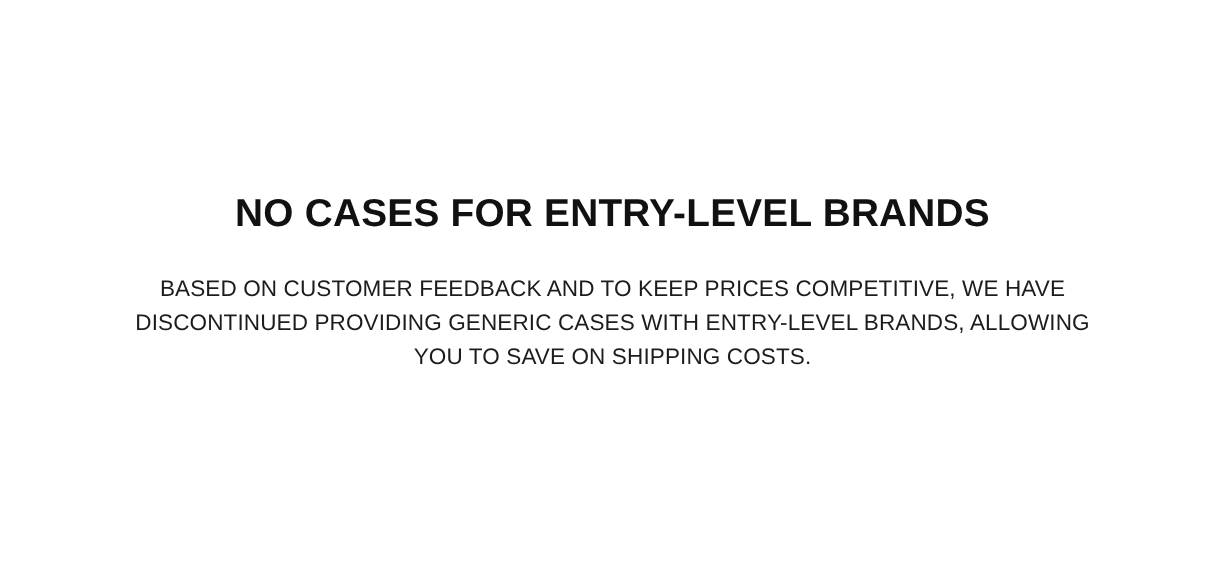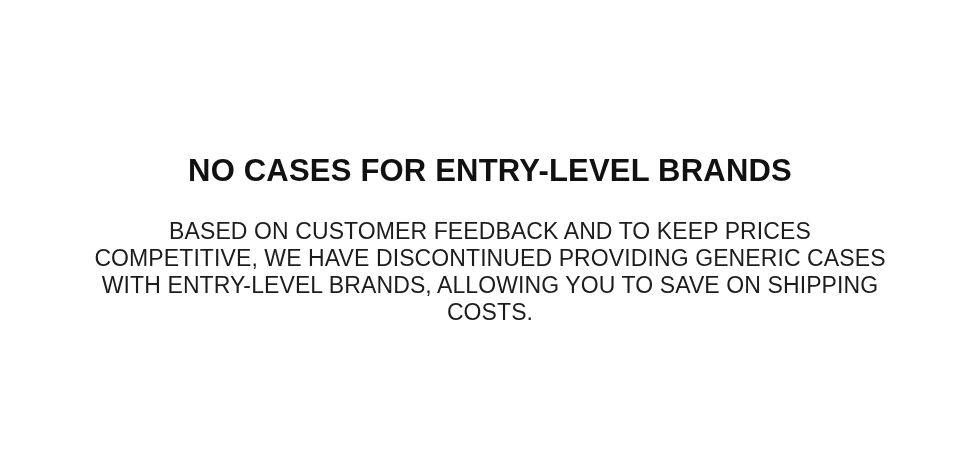--- a/index.html
+++ b/index.html
@@ -37,21 +37,21 @@
     text-align: center;
     white-space: nowrap;
     -webkit-font-smoothing: antialiased;
   }
   .promo-body {
     margin: 0;
     padding: 0;
     margin-top: 28px;
     width: 800px;
     font-family: "Liberation Sans", sans-serif;
-    font-size: 23px;
+    font-size: 18px;
     line-height: 27px;
     font-weight: 400;
     letter-spacing: 0.1px;
     color: #1c1c1c;
     text-transform: uppercase;
     text-align: center;
     -webkit-font-smoothing: antialiased;
   }
 </style>
 </head>

